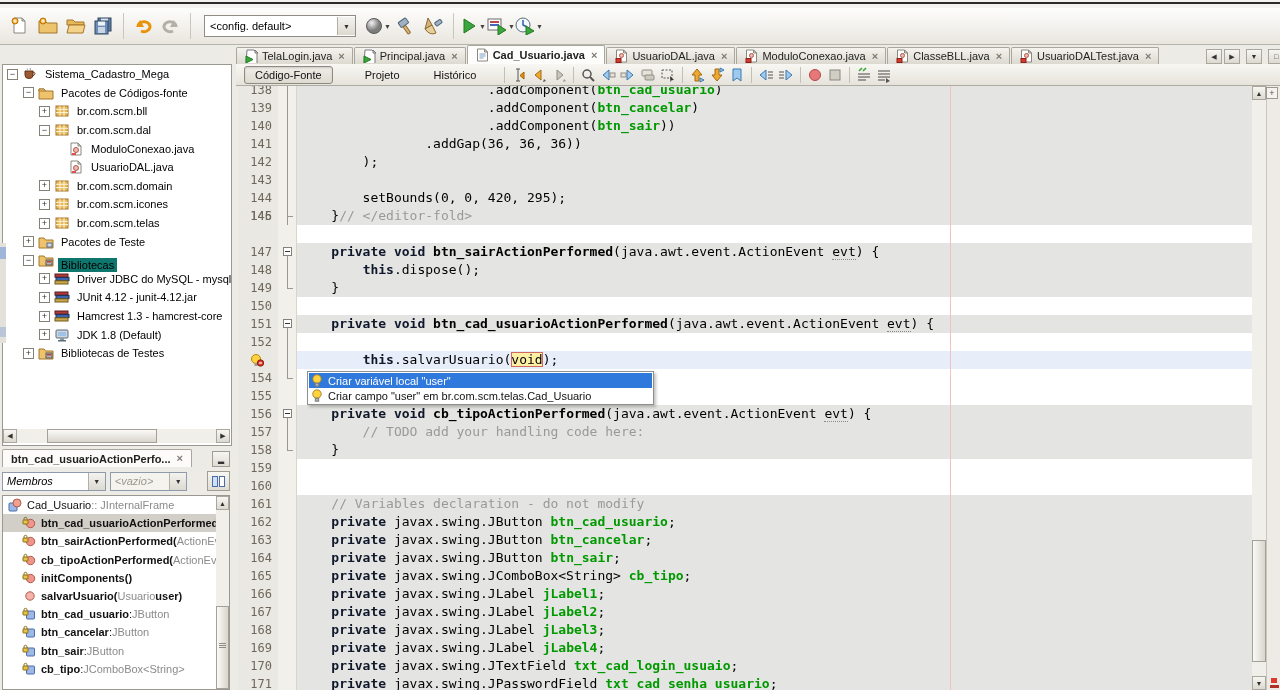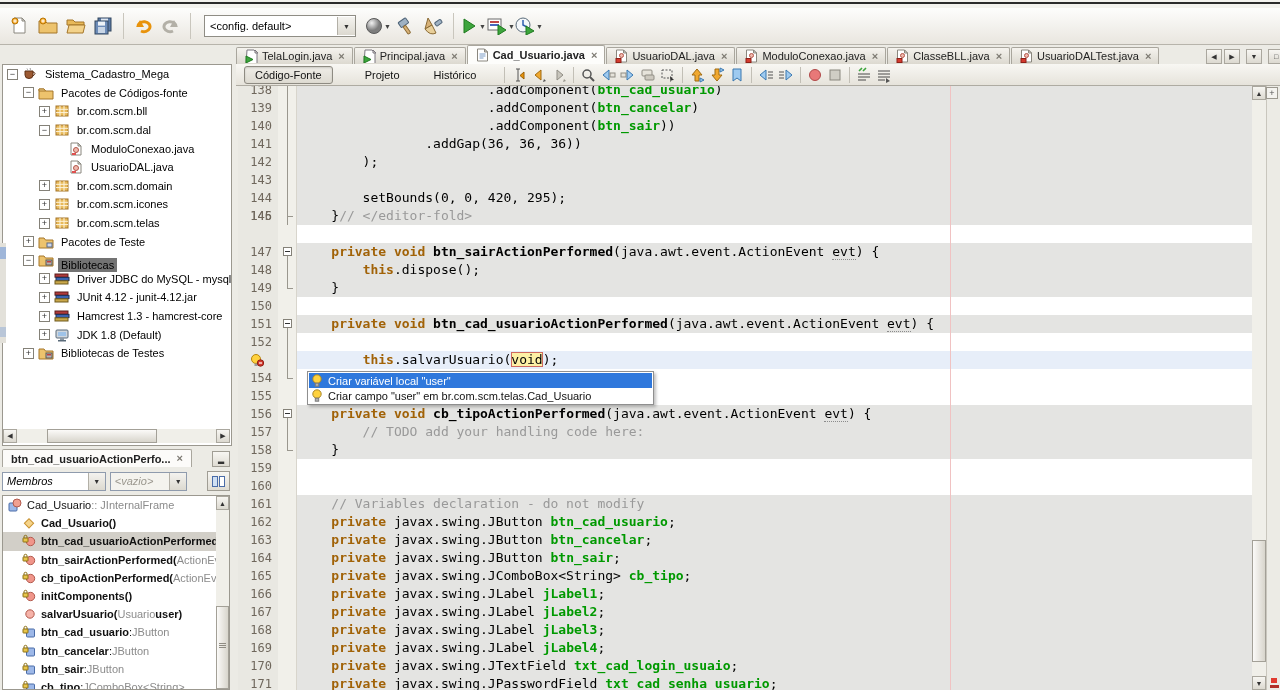--- a/index.html
+++ b/index.html
@@ -24,21 +24,21 @@
        border:1px solid #a9a69d;border-bottom:none;border-radius:2px 2px 0 0;
        background:linear-gradient(#f5f3ee,#dedbd2);color:#222;}
   .ptab.active{background:#fcfbf9;font-weight:bold;}
   .closex{color:#7d7a72;font-weight:bold;margin-left:6px;font-size:11px;line-height:9px;}
   .minbtn{width:16px;height:14px;border:1px solid #a09d94;background:linear-gradient(#f7f6f2,#dfdcd3);
        display:flex;align-items:center;justify-content:center;font-size:8px;color:#333;}
   
   #left-tabs{left:2px;top:65px;width:230px;height:17px;display:flex;align-items:center;}
   #projects-panel{left:2px;top:64px;width:230px;height:382px;background:#fff;border:1px solid #9b988f;box-sizing:border-box;overflow:hidden;}
   .trow{display:flex;align-items:center;height:18.6px;white-space:nowrap;}
-  .trow.selected .tlabel{background:#737373;margin-top:9px;}
+  .trow.selected .tlabel{background:#0f766e;margin-top:9px;}
   .tlabel{padding:1px 3px;}
   .handle{width:9px;height:9px;border:1px solid #848178;background:#fff;display:inline-flex;
        align-items:center;justify-content:center;font-size:9px;line-height:7px;color:#333;margin-right:4px;flex:none;}
   .ticon{width:16px;height:14px;margin-right:4px;flex:none;display:inline-flex;align-items:center;justify-content:center;}
   #tree-hscroll{left:3px;top:429px;width:227px;height:14px;background:#f0efe9;display:flex;}
   .sbtn{width:14px;height:14px;background:linear-gradient(#f7f6f2,#dcd9d0);border:1px solid #aaa79e;
        box-sizing:border-box;font-size:7px;display:flex;align-items:center;justify-content:center;color:#333;flex:none;}
   .hthumb{position:absolute;left:30px;top:0;width:110px;height:14px;background:linear-gradient(#fbfaf8,#d8d5cc);
        border:1px solid #a3a097;box-sizing:border-box;}
   #navigator{left:0;top:448px;width:232px;height:242px;}
@@ -87,21 +87,21 @@
        font-family:"DejaVu Sans Mono",monospace;font-size:12px;line-height:18px;color:#6f675c;}
   .fold{position:absolute;left:40px;top:0;width:19px;height:18px;}
   .fline{position:absolute;left:9px;top:0;width:1px;height:18px;background:#9a978e;}
   .fend{position:absolute;left:9px;top:0;width:1px;height:10px;background:#9a978e;}
   .fend2{position:absolute;left:9px;top:9px;width:6px;height:1px;background:#9a978e;}
   .fbox{position:absolute;left:5px;top:4px;width:9px;height:9px;border:1px solid #848178;background:#fff;box-sizing:border-box;}
   .fbox::after{content:"";position:absolute;left:1px;top:3px;width:5px;height:1px;background:#333;}
   .fboxline{position:absolute;left:9px;top:13px;width:1px;height:5px;background:#9a978e;}
   .ctext{position:absolute;left:62px;top:0;margin:0;font-family:"DejaVu Sans Mono",monospace;
        font-size:13px;line-height:18px;white-space:pre;z-index:2;}
-  .tok-k{color:#a16207;font-weight:bold;}
+  .tok-k{color:#0f172a;font-weight:bold;}
   .tok-f{color:#009900;font-weight:bold;}
   .tok-c{color:#999999;}
   .tok-m{font-weight:bold;color:#000;}
   .tok-p{color:#000;}
   .tok-u{color:#000;border-bottom:1px dotted #8b8b8b;}
   .tok-hl{color:#000;background:#fdf0a5;box-shadow:inset 0 0 0 1px #cf6a5f;}
   #margin-line{position:absolute;left:712px;top:0;width:1px;height:604px;background:#f0c2c2;z-index:1;}
   
   #hint-popup{position:absolute;left:69px;top:285px;width:343px;background:#fff;border:1px solid #8f8f8f;
        box-shadow:2px 2px 3px rgba(0,0,0,.25);z-index:10;padding:1px;}
@@ -521,30 +521,20 @@
             <span style="display: inline-flex; align-items: center;">
               <svg width="14" height="14" viewBox="0 0 14 14">
                 <rect x="1" y="5" width="8" height="8" rx="1" fill="#9db8e8" stroke="#4a6ca8"></rect>
                 <circle cx="9" cy="5" r="4" fill="#f0a091" stroke="#b25b4e"></circle>
               </svg>
             </span>
           </span>
           <span class="seg-p">Cad_Usuario </span>
           <span class="seg-g">:: JInternalFrame</span>
         </div>
-        <div class="nrow indent1">
-          <span class="ticon">
-            <span style="display: inline-flex; align-items: center;">
-              <svg width="14" height="14" viewBox="0 0 14 14">
-                <rect x="4" y="4" width="6.5" height="6.5" fill="#f6d48a" stroke="#c89232" transform="rotate(45 7 7)"></rect>
-              </svg>
-            </span>
-          </span>
-          <span class="seg-b">Cad_Usuario()</span>
-        </div>
         <div class="nrow indent1 selected">
           <span class="ticon">
             <span style="display: inline-flex; align-items: center;">
               <svg width="14" height="14" viewBox="0 0 14 14">
                 <circle cx="8.5" cy="7.5" r="4.2" fill="#f0958a" stroke="#b25b4e"></circle>
                 <rect x="1" y="4" width="5" height="4" rx="0.5" fill="#e8c54a" stroke="#8a6e14"></rect>
                 <path d="M2 4 v-1.2 a1.5 1.5 0 0 1 3 0 V4" fill="none" stroke="#8a6e14"></path>
               </svg>
             </span>
           </span>

